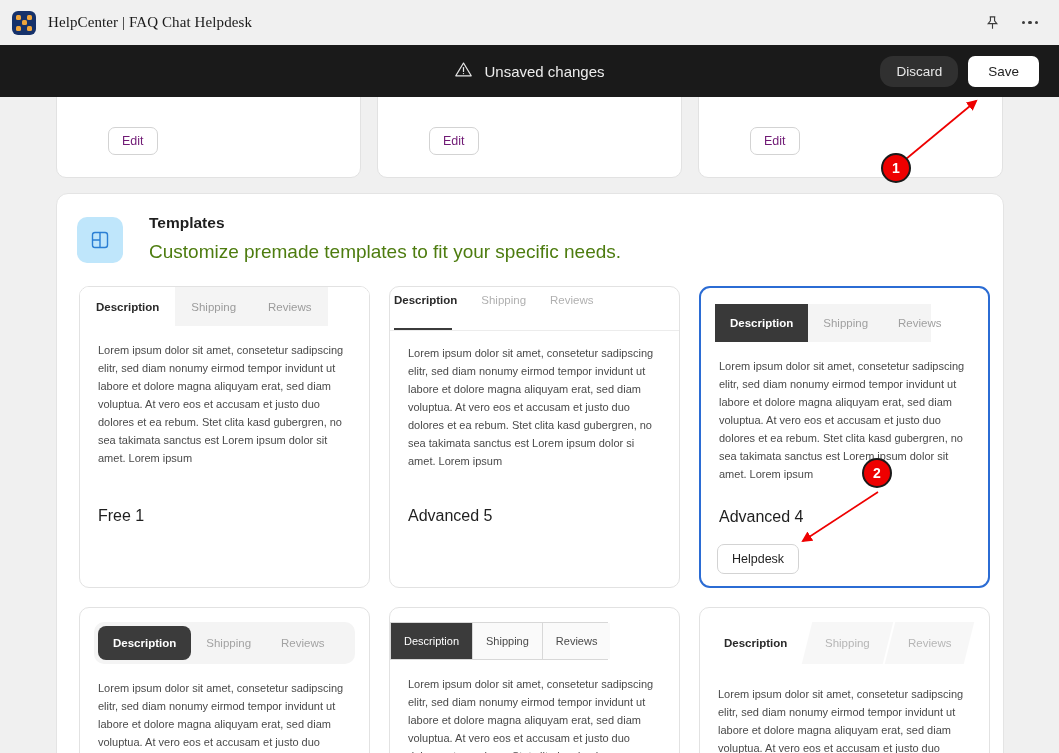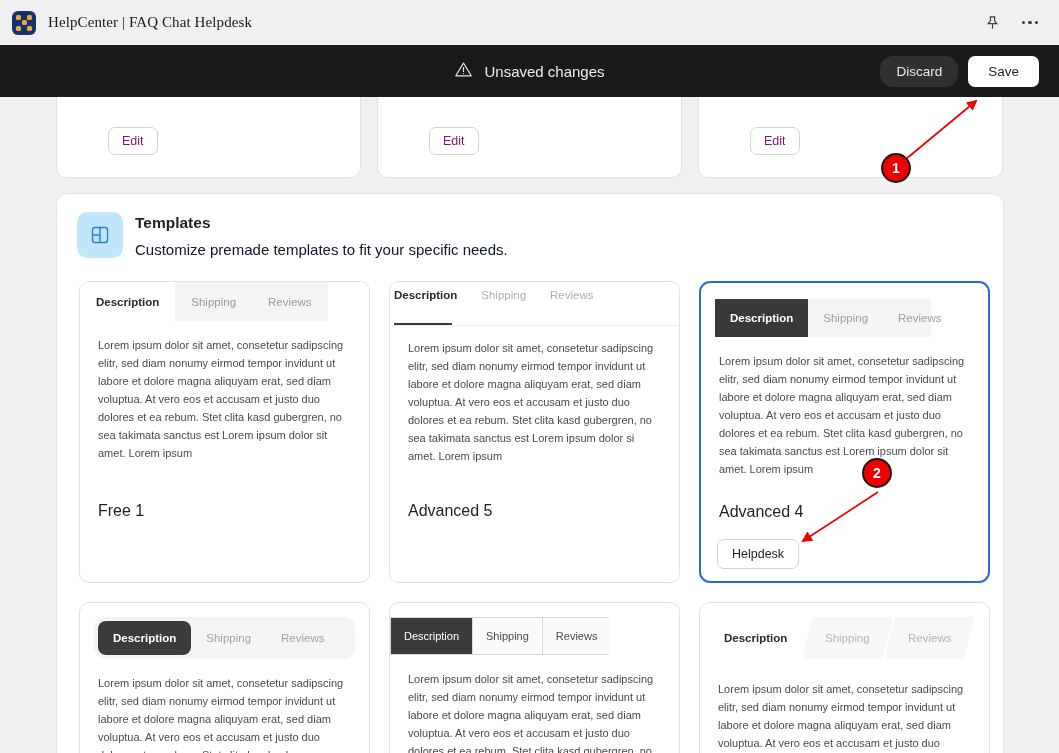--- a/index.html
+++ b/index.html
@@ -106,27 +106,27 @@
     font-size: 12.5px; font-family: inherit;
     padding: 6px 13px; cursor: pointer; margin-left: 32px;
   }
 
   
   .templates-panel {
     position: absolute; top: 193px; left: 56px;
     width: 948px; min-height: 600px;
     background: #fff; border: 1px solid #e4e4e4; border-radius: 12px;
   }
-  .panel-head { display: flex; gap: 12px; padding: 18px 20px 0 20px; align-items: flex-end; }
+  .panel-head { display: flex; gap: 26px; padding: 18px 20px 0 20px; align-items: flex-end; }
   .panel-icon {
     width: 46px; height: 46px; border-radius: 10px; flex: none;
     background: #bfe6fb; display: flex; align-items: center; justify-content: center;
   }
   .panel-title { font-size: 15.5px; font-weight: bold; color: #1f1f1f; margin-top: 2px; }
-  .panel-sub { font-size: 15px; color: #0f172a; margin-top: 9px; }
+  .panel-sub { font-size: 19px; color: #4d7c0f; margin-top: 9px; }
 
   .tpl-grid {
     display: grid; grid-template-columns: repeat(3, 291px);
     gap: 19px; padding: 23px 22px 22px 22px;
   }
   .tpl-card {
     height: 302px; background: #fff;
     border: 1px solid #e2e2e2; border-radius: 10px;
     position: relative; overflow: hidden;
   }

